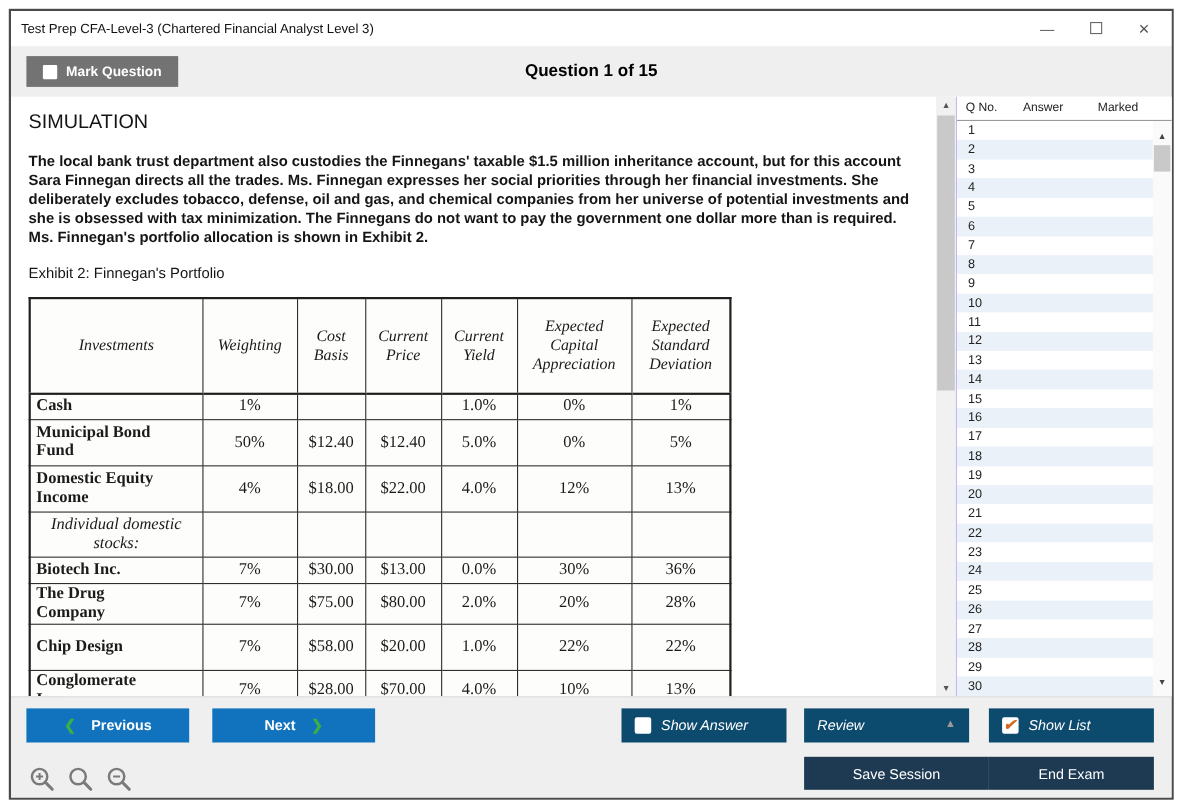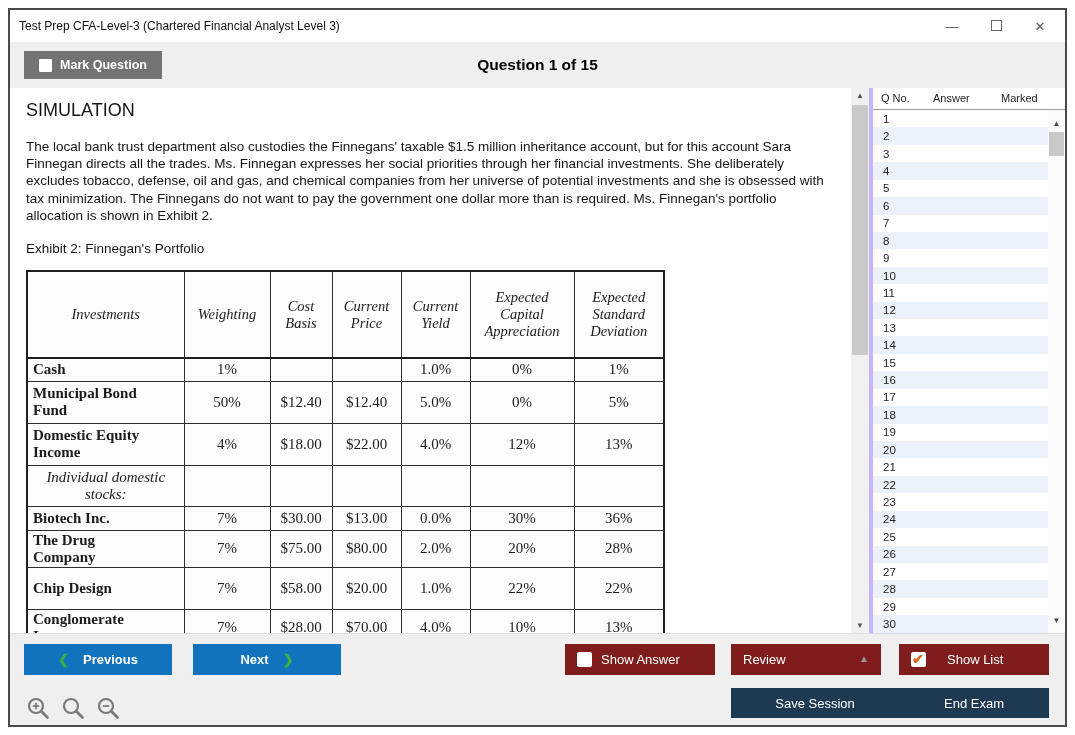--- a/index.html
+++ b/index.html
@@ -17,21 +17,21 @@
   
   .toolbar { position:absolute; left:0; top:32px; width:100%; height:46px; background:#efefef; }
   .mark-btn { position:absolute; left:14px; top:9px; width:138px; height:28px; background:#737373; color:#fff; font-weight:bold; font-size:12.5px; display:flex; align-items:center; justify-content:center; gap:8px; cursor:pointer; }
   .cb { width:13px; height:13px; background:#fff; border-radius:1px; display:inline-block; position:relative; }
   .q-counter { position:absolute; left:0; top:0; width:100%; height:46px; display:flex; align-items:center; justify-content:center; font-size:15.5px; font-weight:bold; color:#000; }
 
   
   .content-row { position:absolute; left:0; top:78px; width:100%; height:545px; display:flex; background:#fff; }
   .content-main { flex:1 1 auto; height:545px; overflow:hidden; padding:12px 18px 0 16px; }
   .sim-label { font-size:18px; color:#151515; margin-bottom:17px; }
-  .paragraph { font-size:13.5px; line-height:17.2px; color:#151515; width:808px; }
+  .paragraph { font-size:13.5px; line-height:17.2px; color:#151515; width:808px;font-weight:bold; }
   .exhibit-label { font-size:13.5px; color:#151515; margin-top:17px; margin-bottom:14px; }
 
   
   .exhibit-wrap { width:637px; }
   table.exhibit { border-collapse:collapse; width:637px; table-layout:fixed; font-family:"Liberation Serif", serif; color:#1b1b1b; background:#fdfdfc; }
   table.exhibit th, table.exhibit td { border:1px solid #2e2e2e; overflow:hidden; }
   table.exhibit { border:2px solid #1f1f1f; }
   table.exhibit thead th { height:87px; font-style:italic; font-weight:normal; font-size:14.5px; line-height:17px; text-align:center; vertical-align:middle; padding:0 3px; border-bottom:2px solid #1f1f1f; }
   table.exhibit td { font-size:15px; text-align:center; vertical-align:middle; padding:1px 2px; }
   table.exhibit td.label { text-align:left; padding-left:5px; padding-right:34px; }
@@ -49,21 +49,21 @@
 
   
   .vsb { width:18px; height:545px; background:#f1f1f1; position:relative; flex:0 0 18px; }
   .vsb .arrow { position:absolute; left:0; width:18px; height:15px; color:#555; font-size:8px; display:flex; align-items:center; justify-content:center; cursor:pointer; }
   .vsb .arrow.up { top:0; }
   .vsb .arrow.down { bottom:0; }
   .vsb .thumb { position:absolute; left:1px; width:16px; background:#c9c9c9; cursor:pointer; }
   .vsb-main .thumb { top:17px; height:250px; }
 
   
-  .q-panel { flex:0 0 196px; height:545px; background:#fff; position:relative; border-left:4px solid #c4b5fd; }
+  .q-panel { flex:0 0 196px; height:545px; background:#fff; position:relative; border-left:1px solid #c4b5fd; }
   .qp-header { height:22px; border-bottom:1px solid #9a9a9a; position:relative; font-size:11px; color:#222; background:#fff; }
   .qp-header span { position:absolute; top:4px; }
   .qp-h-qno { left:8px; }
   .qp-h-answer { left:60px; }
   .qp-h-marked { left:128px; }
   .q-list { position:absolute; left:0; top:22px; width:179px; height:523px; overflow:hidden; }
   .qrow { height:17.43px; display:flex; align-items:center; font-size:11.5px; color:#222; cursor:pointer; }
   .qrow:nth-child(even) { background:#ebf1f8; }
   .qrow .qnum { padding-left:10px; width:44px; }
   .qrow .qans { width:66px; }
@@ -71,29 +71,29 @@
   .qp-sb { position:absolute; right:0; top:22px; width:17px; height:523px; background:#fafafa; }
   .qp-sb .arrow { position:absolute; left:0; width:17px; height:14px; color:#444; font-size:8px; display:flex; align-items:center; justify-content:center; cursor:pointer; }
   .qp-sb .arrow.up { top:6px; }
   .qp-sb .arrow.down { bottom:6px; }
   .qp-sb .thumb { position:absolute; left:1px; top:22px; width:15px; height:24px; background:#c9c9c9; cursor:pointer; }
 
   
   .footer { position:absolute; left:0; top:623px; width:100%; height:92px; background:#efefef; border-top:1px solid #dcdcdc; }
   .btn { position:absolute; height:31px; display:flex; align-items:center; justify-content:center; font-size:13px; color:#fff; cursor:pointer; }
   .btn-blue { background:#1173bd; font-weight:bold; }
-  .btn-orange { background:#7f1d1d; }
+  .btn-orange { background:#0c4a6e;font-style:italic; }
   .btn-navy { background:#1e3a52; }
   .chev { color:#3cb043; font-size:13px; font-weight:bold; }
   .btn-prev { left:14px; top:10px; width:148px; gap:14px; }
   .btn-next { left:183px; top:10px; width:148px; gap:14px; }
   .btn-show-answer { left:555px; top:10px; width:150px; justify-content:flex-start; padding-left:12px; gap:9px; }
   .btn-review { left:721px; top:10px; width:150px; justify-content:flex-start; padding-left:12px; }
   .review-caret { position:absolute; right:12px; top:9px; color:#9a9a9a; font-size:10px; }
-  .btn-show-list { left:889px; top:10px; width:150px; justify-content:flex-start; padding-left:12px; gap:21px; }
+  .btn-show-list { left:889px; top:10px; width:150px; justify-content:flex-start; padding-left:12px; gap:9px; }
   .cb2 { width:15px; height:15px; background:#fff; border-radius:2px; display:inline-block; position:relative; flex:0 0 15px; }
   .cb2.checked::after { content:"✔"; position:absolute; left:1px; top:-1px; font-size:14px; color:#d4671f; font-weight:bold; }
   .btn-save { left:721px; top:54px; width:168px; height:30px; }
   .btn-end { left:889px; top:54px; width:150px; height:30px; }
   .zoom-icons { position:absolute; left:16px; top:62px; display:flex; gap:9px; }
   .zoom-icons svg { cursor:pointer; }
 
 </style>
 </head>
 <body>

